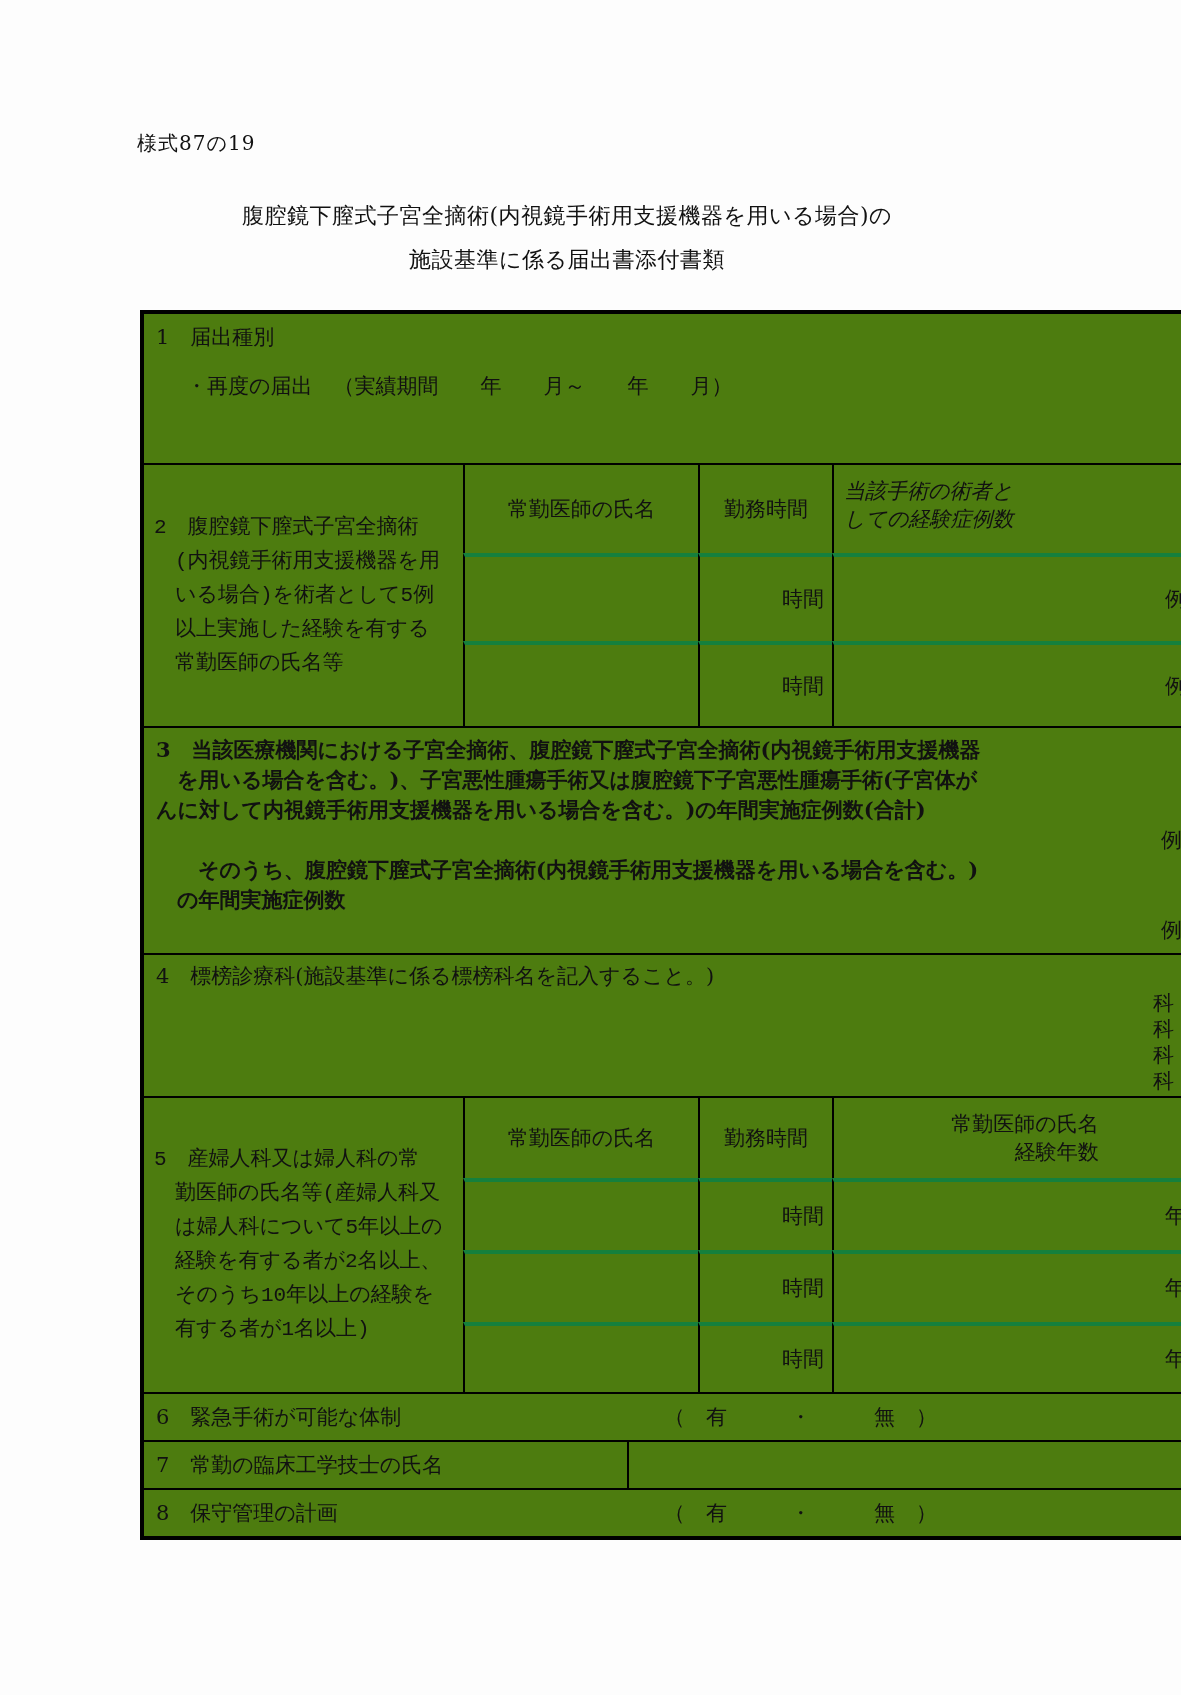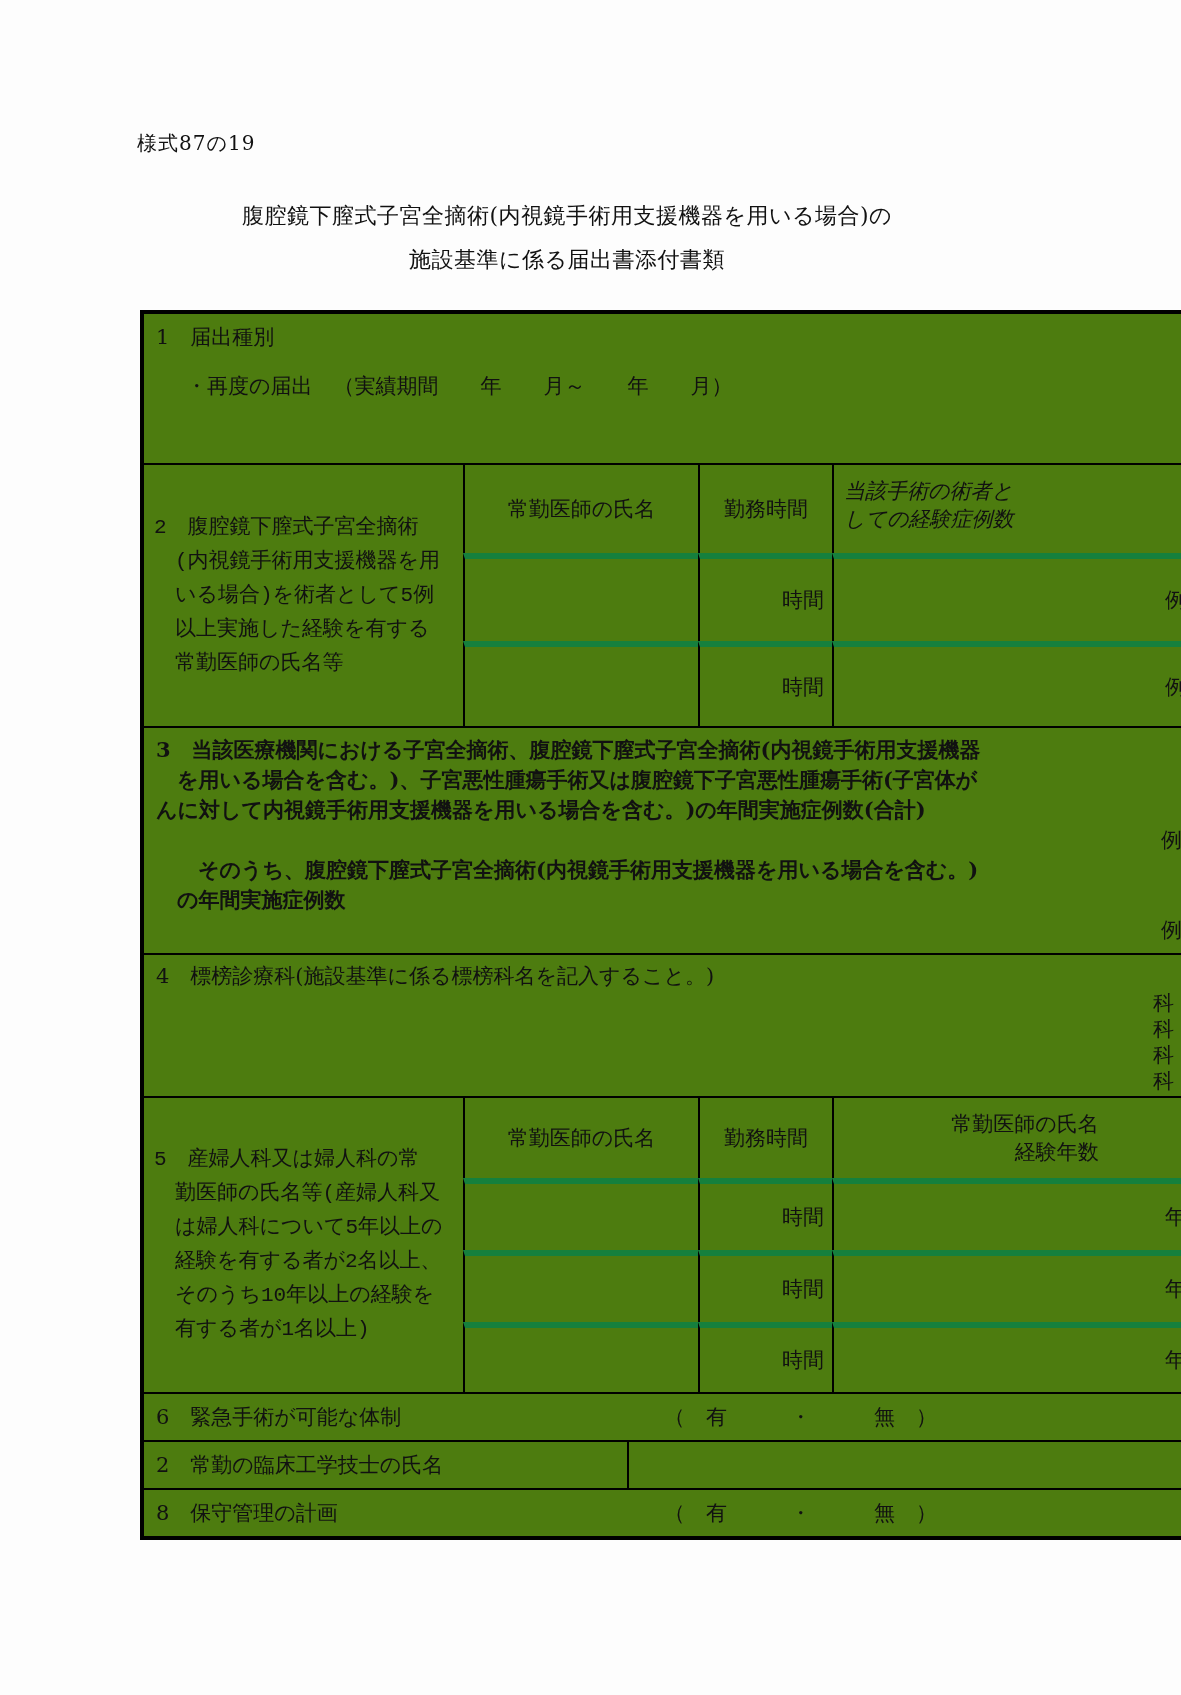--- a/index.html
+++ b/index.html
@@ -23,21 +23,21 @@
   
   .s1{height:149px;padding:8px 10px 0 12px;}
   .s1 .heading{line-height:30px;margin-bottom:16px;}
   .s1 .opt{line-height:37px;padding-left:30px;}
   
   .grid{display:grid;grid-template-columns:319px 235px 134px 1fr;}
   .s2{height:263px;grid-template-rows:88px 88px 1fr;}
   .s5{height:296px;grid-template-rows:80px 72px 72px 1fr;}
   .cell{box-sizing:border-box;display:flex;align-items:center;}
   .bl{border-left:2px solid #000;}
-  .bt{border-top:6px solid #15803d;}
+  .bt{border-top:4px solid #15803d;}
   .lblcell{grid-row:1 / -1;grid-column:1;align-items:center;padding:0 4px 0 10px;
            line-height:34px;white-space:pre-line;font-family:Liberation Mono, monospace;}
   .hdr{justify-content:center;text-align:right;line-height:28px;}
   .hdr-left{justify-content:flex-start;text-align:left;padding:0 6px 8px 10px;font-style:italic;}
   .u-hours{justify-content:flex-end;padding-right:8px;}
   .u-unit{justify-content:flex-end;padding-right:30px;}
   
   .s3{height:227px;padding:7px 10px 0 12px;}
   .s3 .txt{line-height:30px;font-weight:bold;}
   .s3 .unit{line-height:30px;text-align:right;padding-right:24px;}
@@ -130,21 +130,21 @@
       <div class="cell bl bt u-hours">時間</div>
       <div class="cell bl bt u-unit">年</div>
     </div>
 
     <div class="sec s6">
       <span>6　緊急手術が可能な体制</span>
       <span class="choice">（　有　　　・　　　無　）</span>
     </div>
 
     <div class="sec s7">
-      <div class="lbl">2　常勤の臨床工学技士の氏名</div>
+      <div class="lbl">7　常勤の臨床工学技士の氏名</div>
       <div class="cell bl"></div>
     </div>
 
     <div class="sec s8">
       <span>8　保守管理の計画</span>
       <span class="choice">（　有　　　・　　　無　）</span>
     </div>
 
   </div>
 </div>

